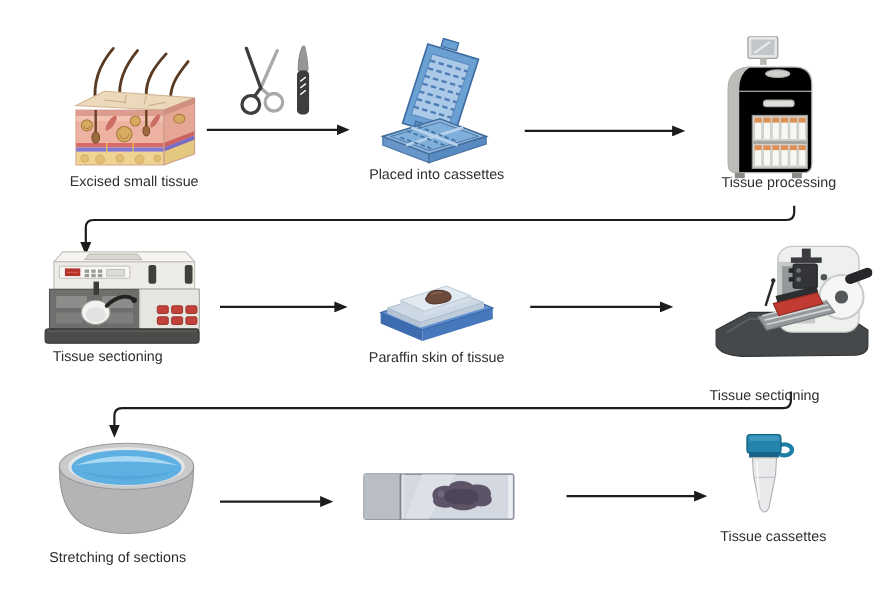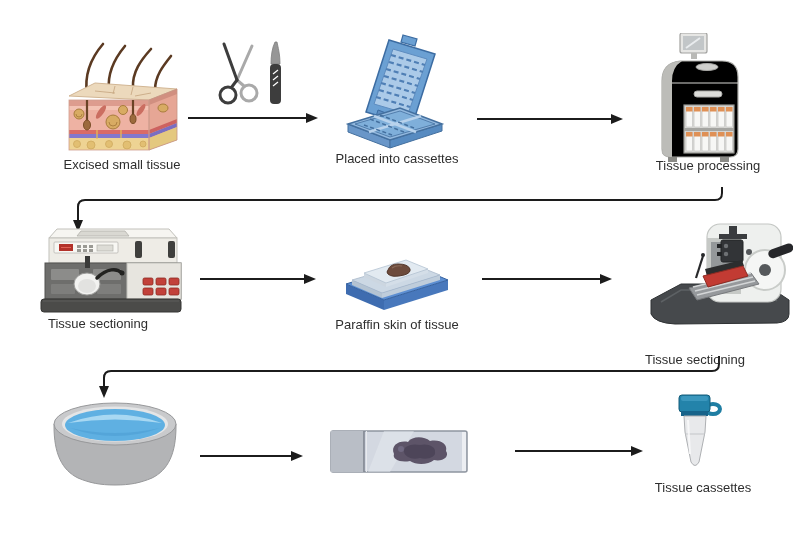--- a/index.html
+++ b/index.html
@@ -337,15 +337,16 @@
     <line x1="17" y1="42" x2="37" y2="42" stroke="#c3c5c8" stroke-width="1"></line>
     <path d="M20,28 L22,62" stroke="#fbfbfc" stroke-width="2" opacity="0.8"></path>
   </svg>
 
   <div id="l-skin" class="label">Excised small tissue</div>
   <div id="l-cassette" class="label">Placed into cassettes</div>
   <div id="l-processing" class="label">Tissue processing</div>
   <div id="l-embedding" class="label">Tissue sectioning</div>
   <div id="l-paraffin" class="label">Paraffin skin of tissue</div>
   <div id="l-sectioning" class="label">Tissue sectioning</div>
+  <div id="l-stretching" class="label">Stretching of sections</div>
   <div id="l-collection" class="label">Tissue cassettes</div>
 
 </div>
 
 </body></html>

